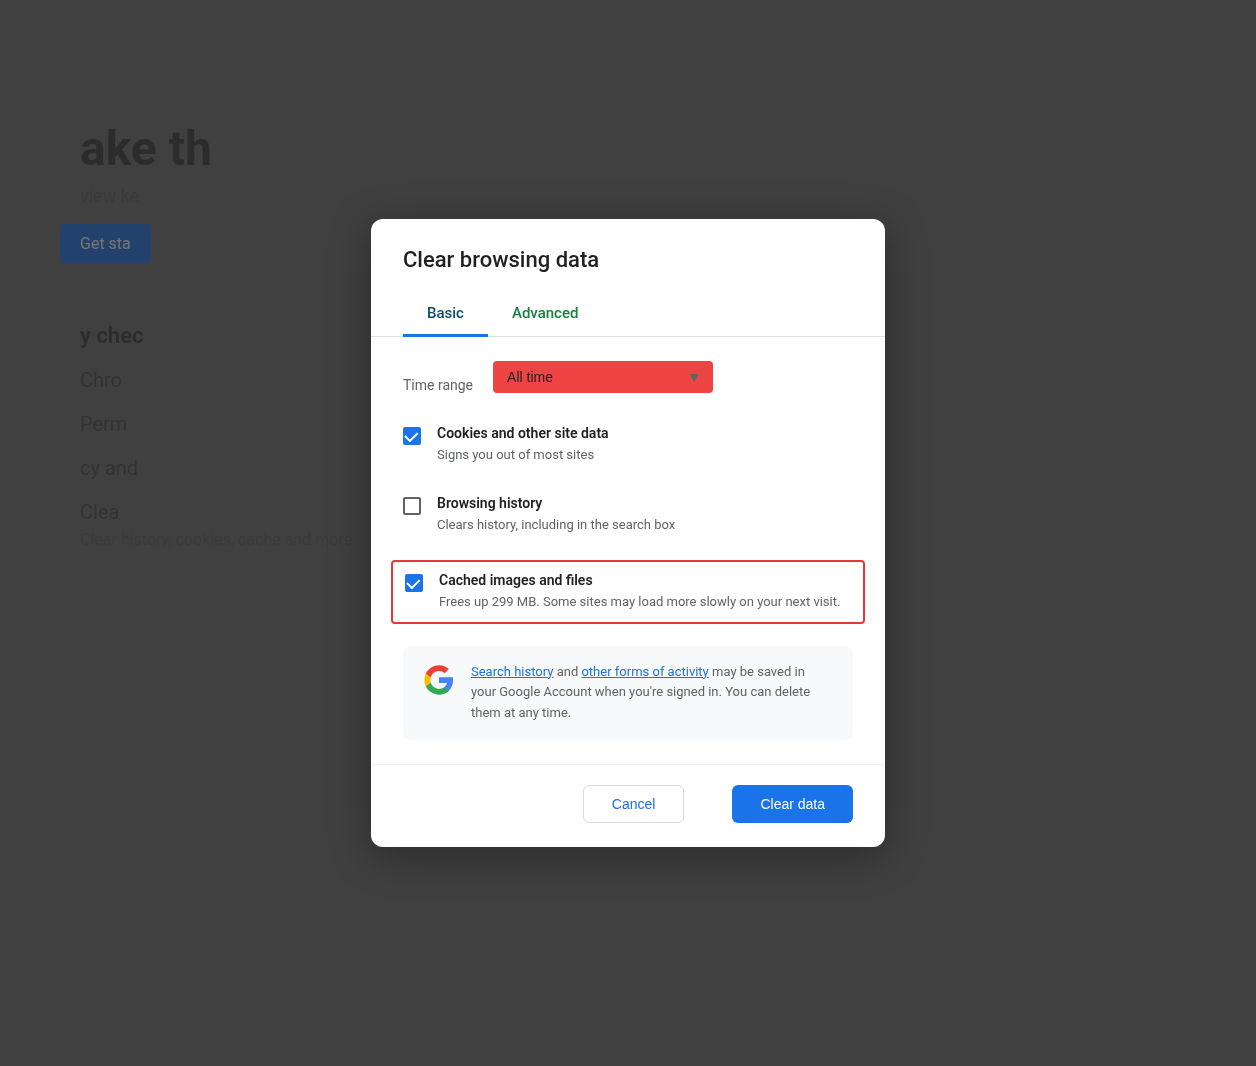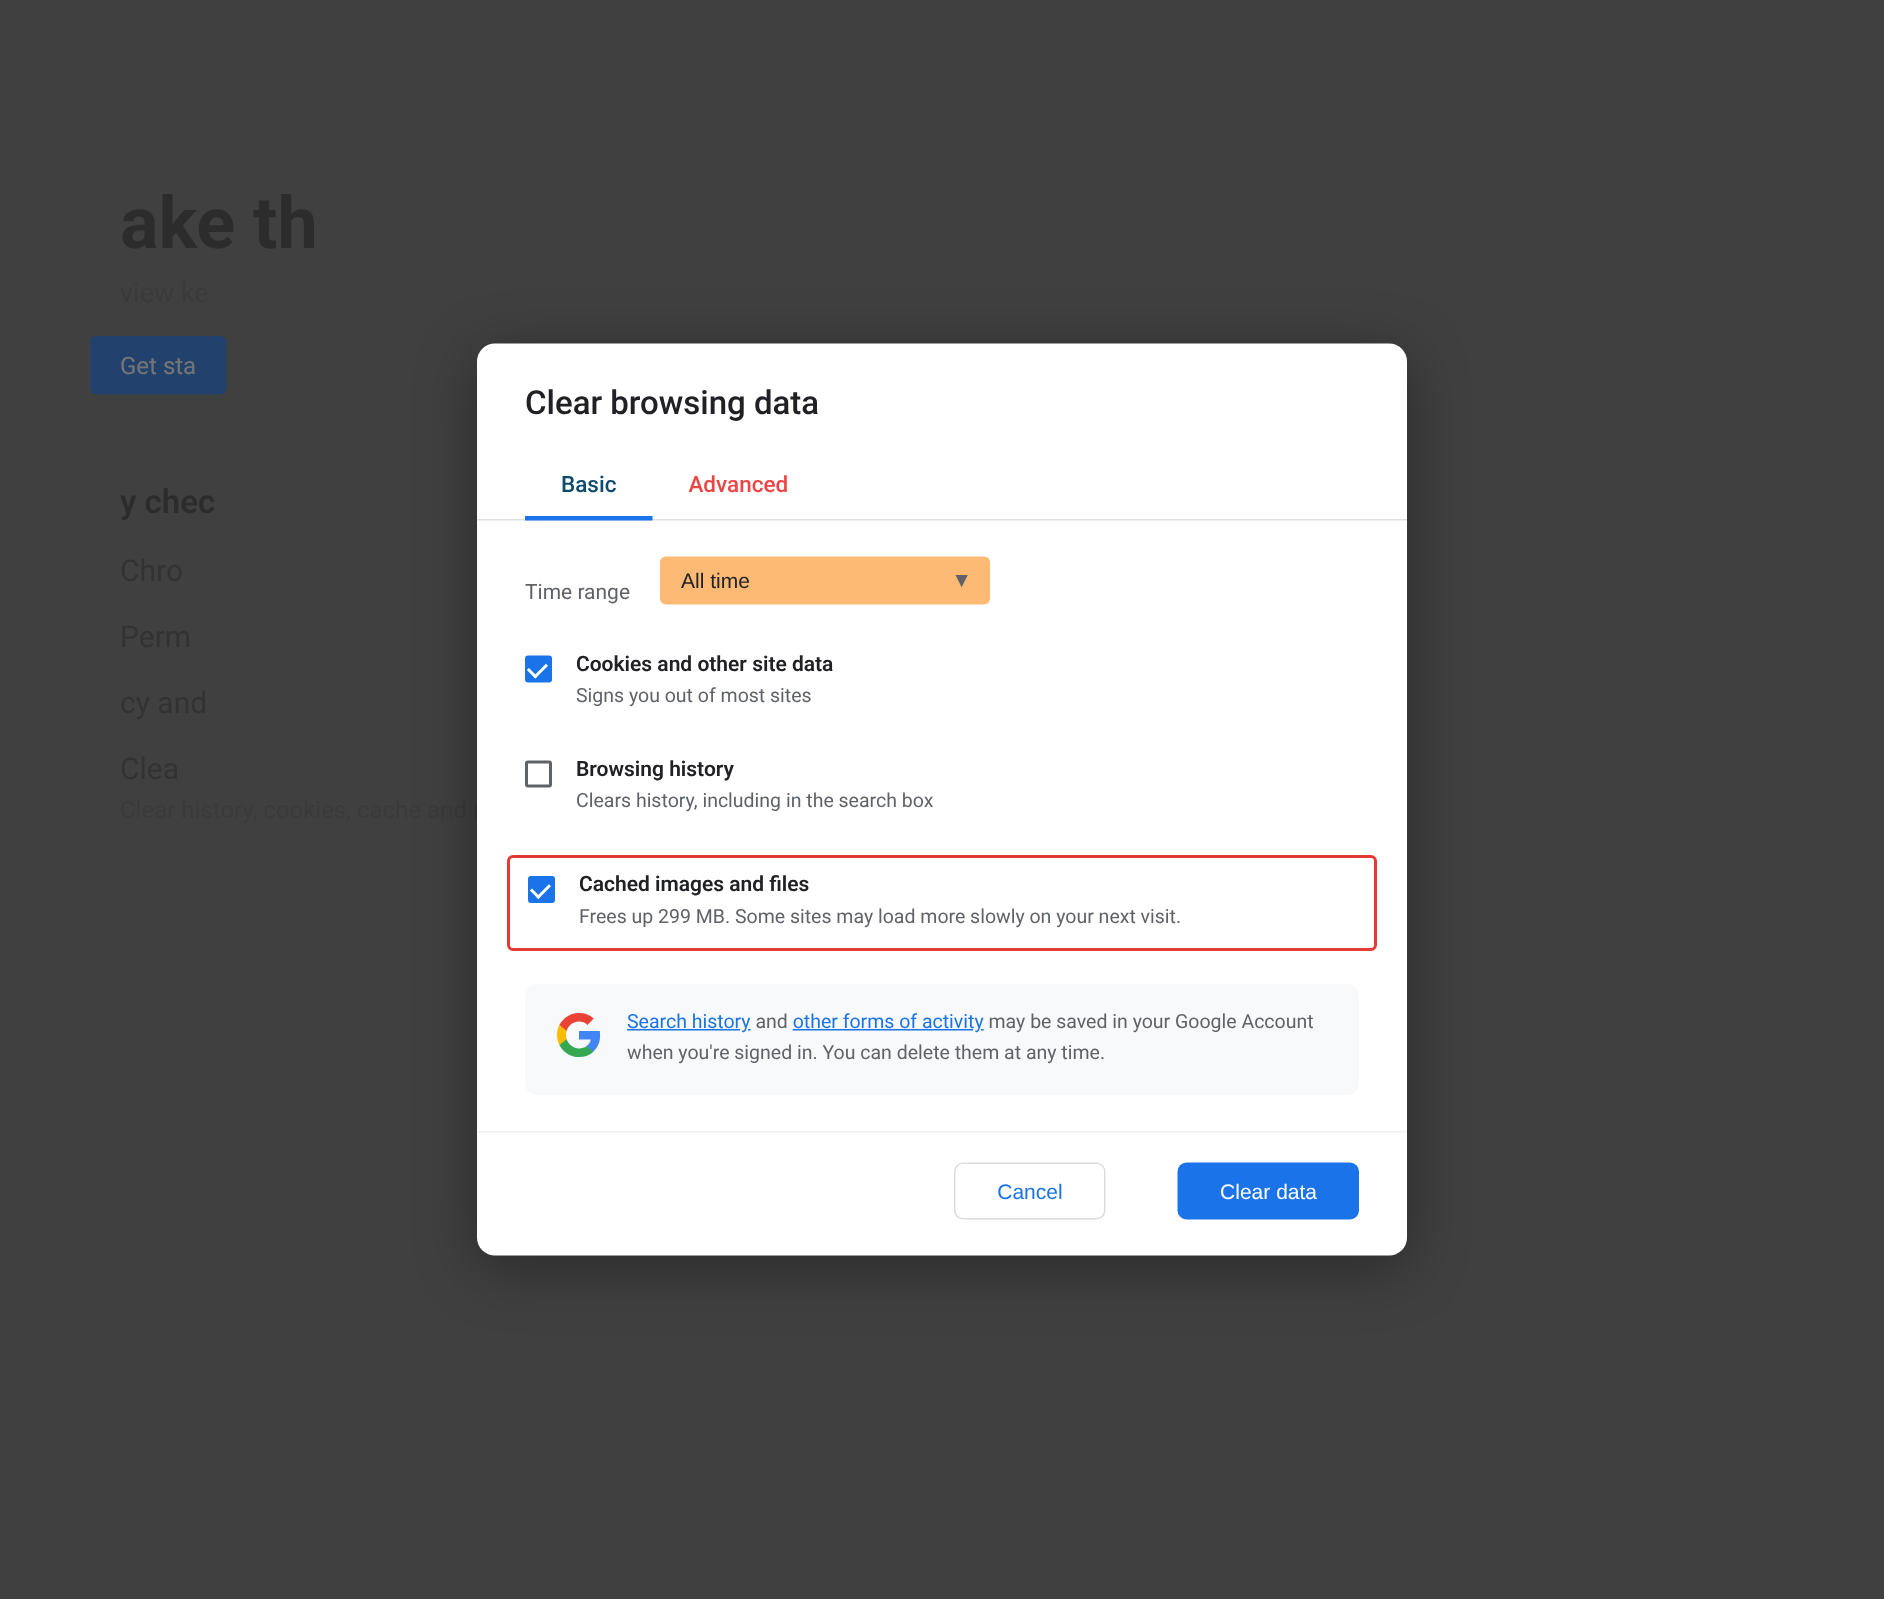--- a/index.html
+++ b/index.html
@@ -32,21 +32,21 @@
       background: rgba(0,0,0,0.4);
       z-index: 10;
       display: flex;
       align-items: center;
       justify-content: center;
     }
 
     .modal {
       background: #fff;
       border-radius: 12px;
-      width: 620px;
+      width: 514px;
       max-height: 860px;
       box-shadow: 0 8px 40px rgba(0,0,0,0.35);
       display: flex;
       flex-direction: column;
       overflow: hidden;
       position: relative;
       z-index: 20;
     }
 
     .modal-header {
@@ -68,21 +68,21 @@
       padding: 0 32px;
     }
 
     .tab {
       padding: 12px 24px;
       font-size: 15px;
       font-weight: 500;
       cursor: pointer;
       border-bottom: 3px solid transparent;
       margin-bottom: -1px;
-      color: #ef4444;
+      color: #15803d;
       user-select: none;
     }
 
     .tab.active {
       color: #0c4a6e;
       border-bottom: 3px solid #1a73e8;
     }
 
     
     .modal-body {
@@ -111,21 +111,21 @@
       margin-bottom: 28px;
     }
 
     .time-range-label {
       font-size: 14px;
       color: #5f6368;
       white-space: nowrap;
     }
 
     .time-range-select {
-      background: #fdba74;
+      background: #ef4444;
       border: none;
       border-radius: 4px;
       padding: 8px 36px 8px 14px;
       font-size: 14px;
       color: #202124;
       appearance: none;
       -webkit-appearance: none;
       cursor: pointer;
       width: 220px;
       background-image: none;

